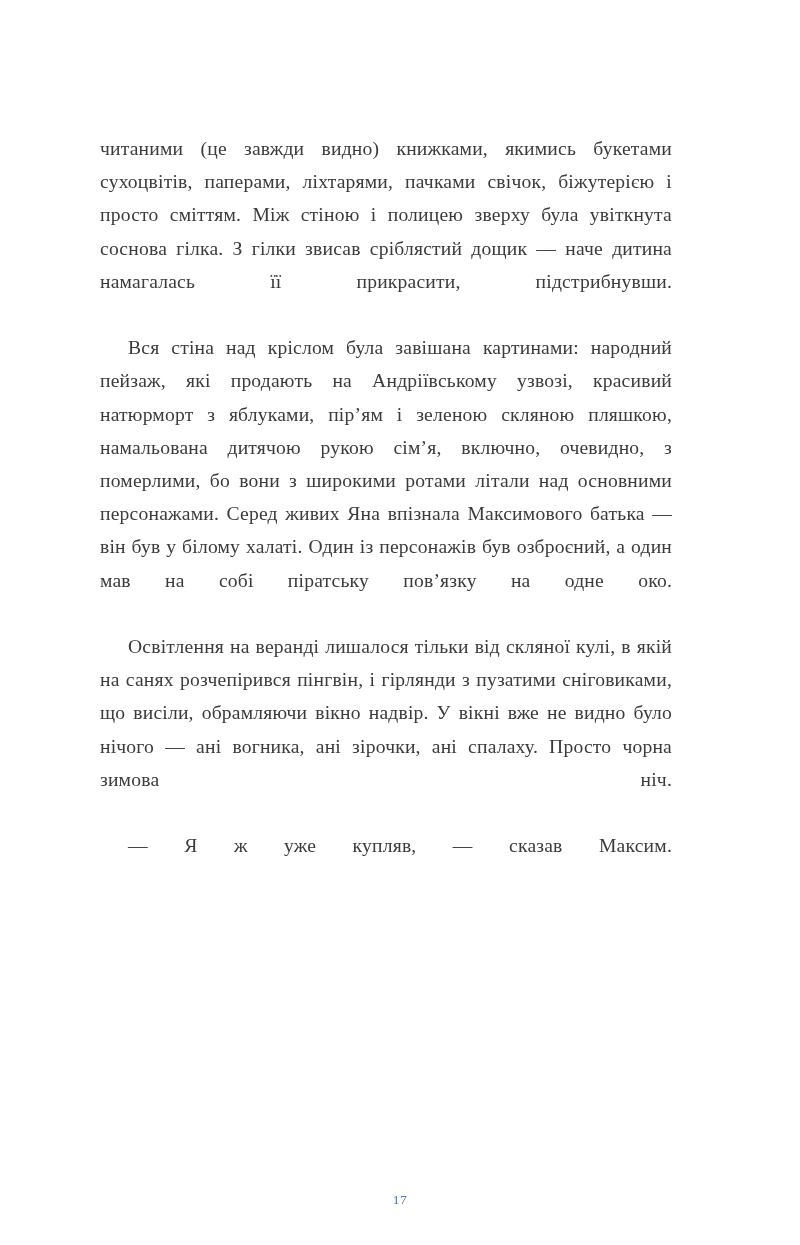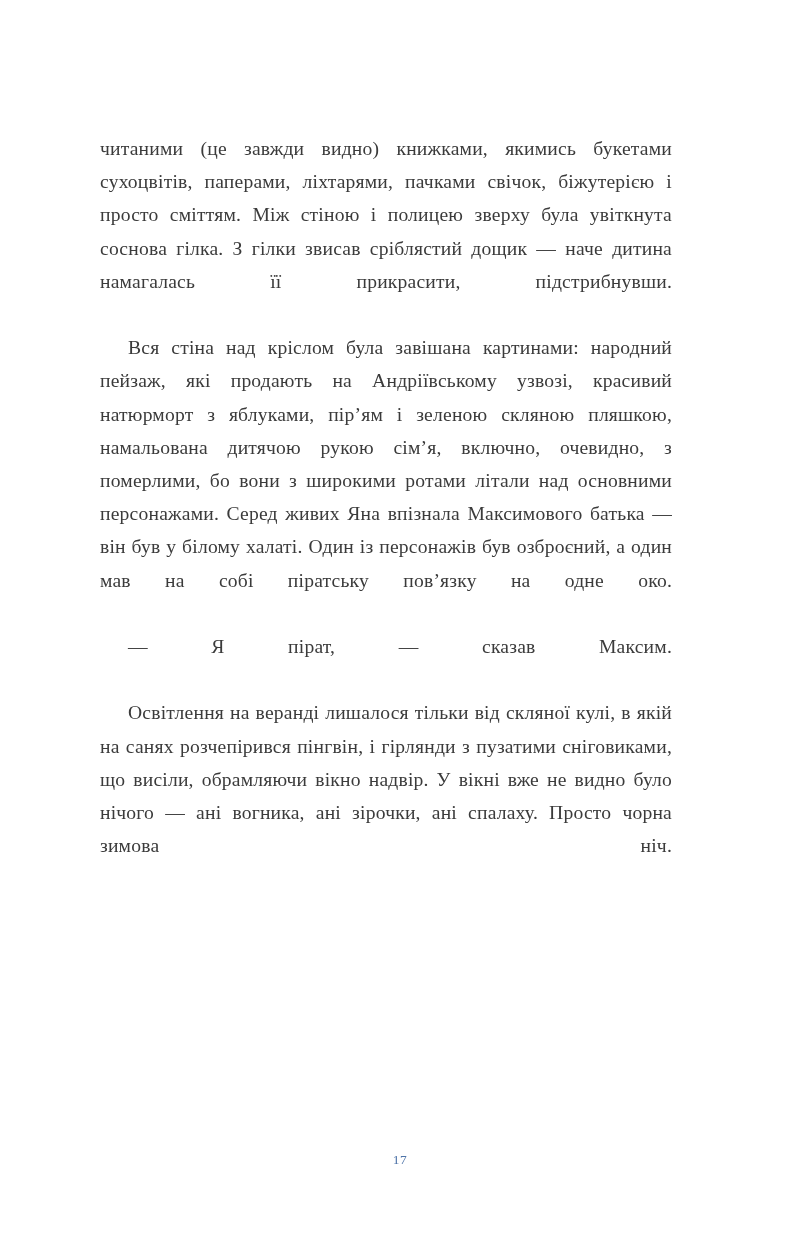--- a/index.html
+++ b/index.html
@@ -45,35 +45,35 @@
   
   .para::after {
     content: "";
     display: inline-block;
     width: 100%;
   }
   .folio {
     position: absolute;
     left: 0;
     right: 0;
-    top: 1152px;
+    top: 1192px;
     text-align: center;
     font-size: 13.5px;
     line-height: 16px;
     color: #4d73a8;
     letter-spacing: 0.04em;
   }
 </style>
 </head>
 <body>
 
 <div class="page">
 
   <div class="text-block">
     <p class="para continuation">читаними (це завжди видно) книжками, якимись букетами сухоцвітів, паперами, ліхтарями, пачками свічок, біжутерією і просто сміттям. Між стіною і полицею зверху була увіткнута соснова гілка. З гілки звисав сріблястий дощик — наче дитина намагалась її прикрасити, підстрибнувши.</p>
     <p class="para">Вся стіна над кріслом була завішана картинами: народний пейзаж, які продають на Андріївському узвозі, красивий натюрморт з яблуками, пір’ям і зеленою скляною пляшкою, намальована дитячою рукою сім’я, включно, очевидно, з померлими, бо вони з широкими ротами літали над основними персонажами. Серед живих Яна впізнала Максимового батька — він був у білому халаті. Один із персонажів був озброєний, а один мав на собі піратську пов’язку на одне око.</p>
-    <p class="para">— Я пірат, — сказав Максим.</p>
     <p class="para">Освітлення на веранді лишалося тільки від скляної кулі, в якій на санях розчепірився пінгвін, і гірлянди з пузатими сніговиками, що висіли, обрамляючи вікно надвір. У вікні вже не видно було нічого — ані вогника, ані зірочки, ані спалаху. Просто чорна зимова ніч.</p>
+    <p class="para">— Я ж уже купляв, — сказав Максим.</p>
   </div>
 
   <div class="folio">17</div>
 
 </div>
 
 </body></html>

